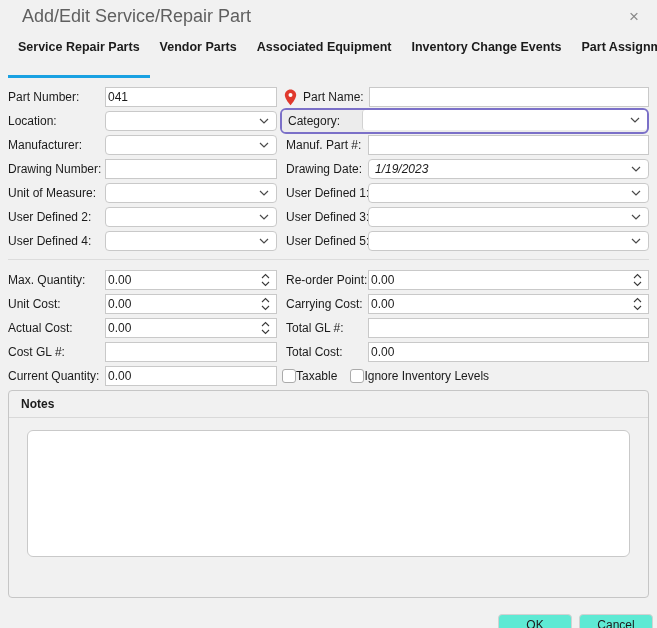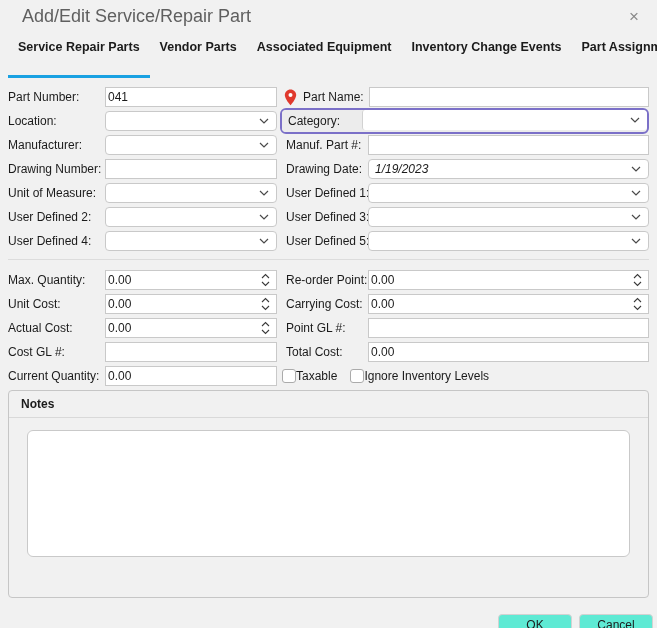--- a/index.html
+++ b/index.html
@@ -261,21 +261,21 @@
       <span class="lbl l1">Actual Cost:</span>
       <div class="spin w1">
         <input class="txt" value="0.00" style="">
         <span class="spin-arrows">
             <svg width="9" height="14" viewBox="0 0 9 14">
               <path d="M1 5l3.5-3.5L8 5" fill="none" stroke="#3a3a3a" stroke-width="1.1"></path>
               <path d="M1 9l3.5 3.5L8 9" fill="none" stroke="#3a3a3a" stroke-width="1.1"></path>
             </svg>
           </span>
       </div>
-      <span class="lbl l2">Point GL #:</span>
+      <span class="lbl l2">Total GL #:</span>
       <input class="txt flex" value="" style="">
     </div>
 
     <div class="row">
       <span class="lbl l1">Cost GL #:</span>
       <input class="txt w1" value="" style="">
       <span class="lbl l2">Total Cost:</span>
       <input class="txt flex" value="0.00" style="">
     </div>
 

